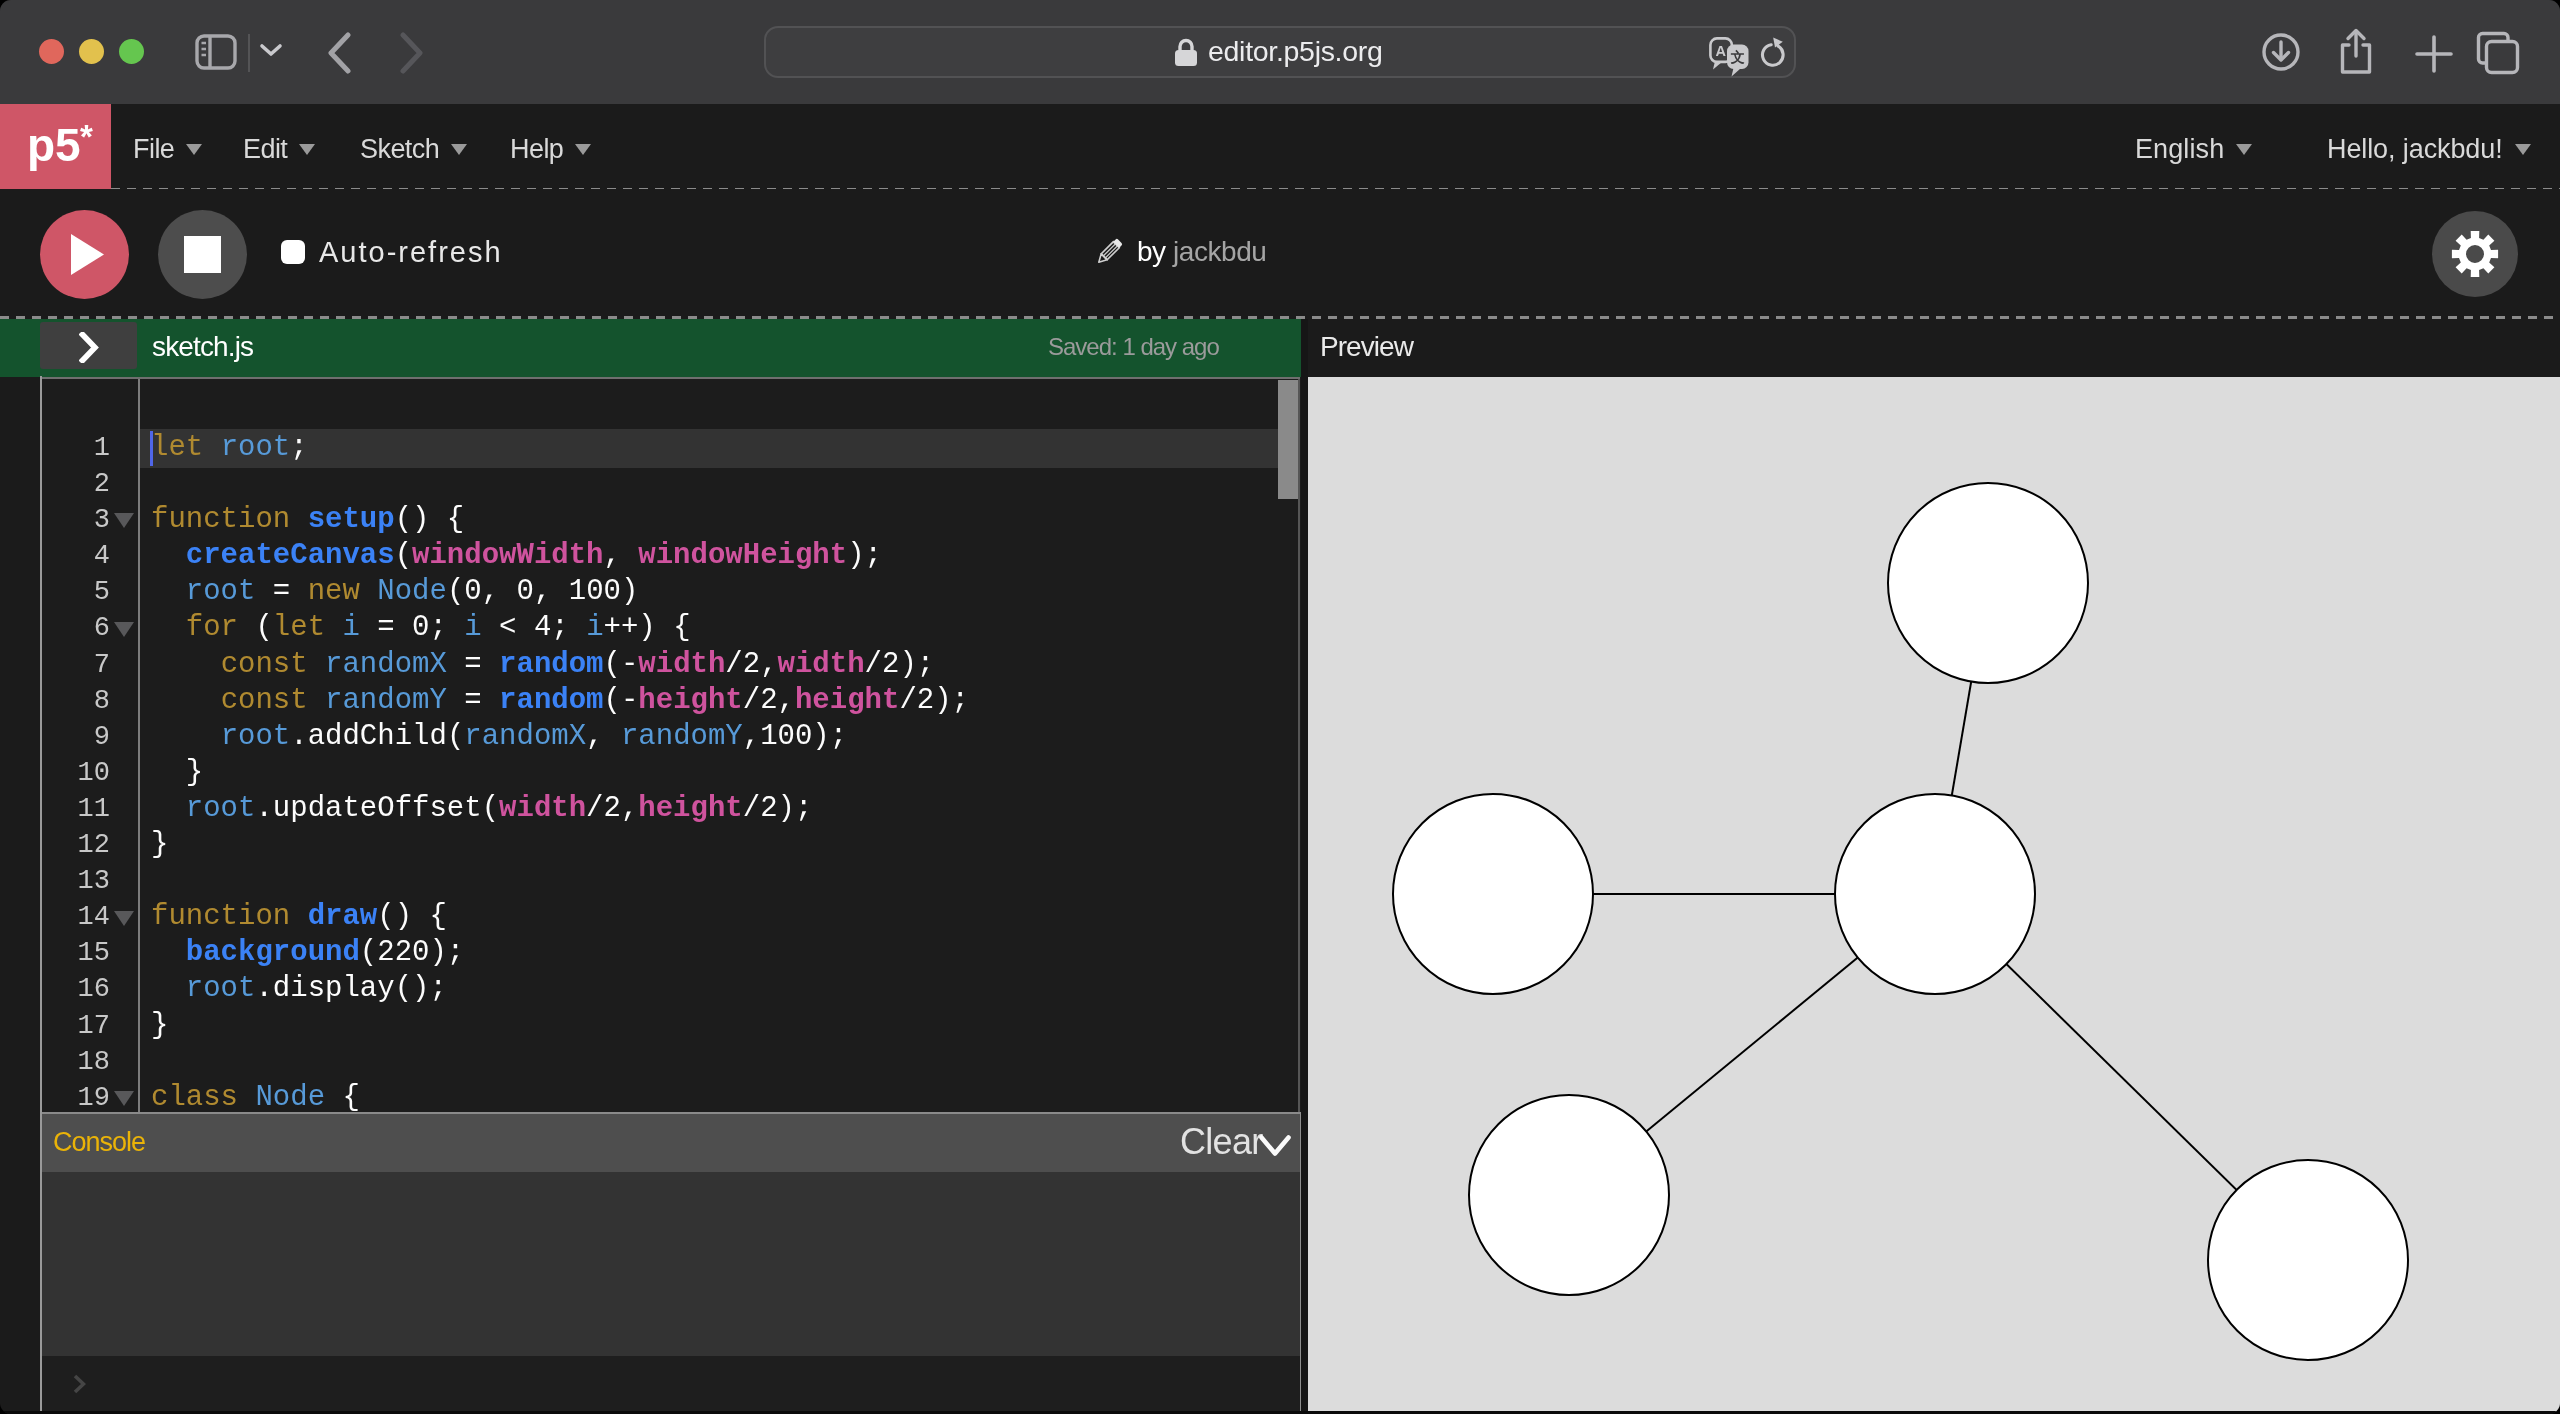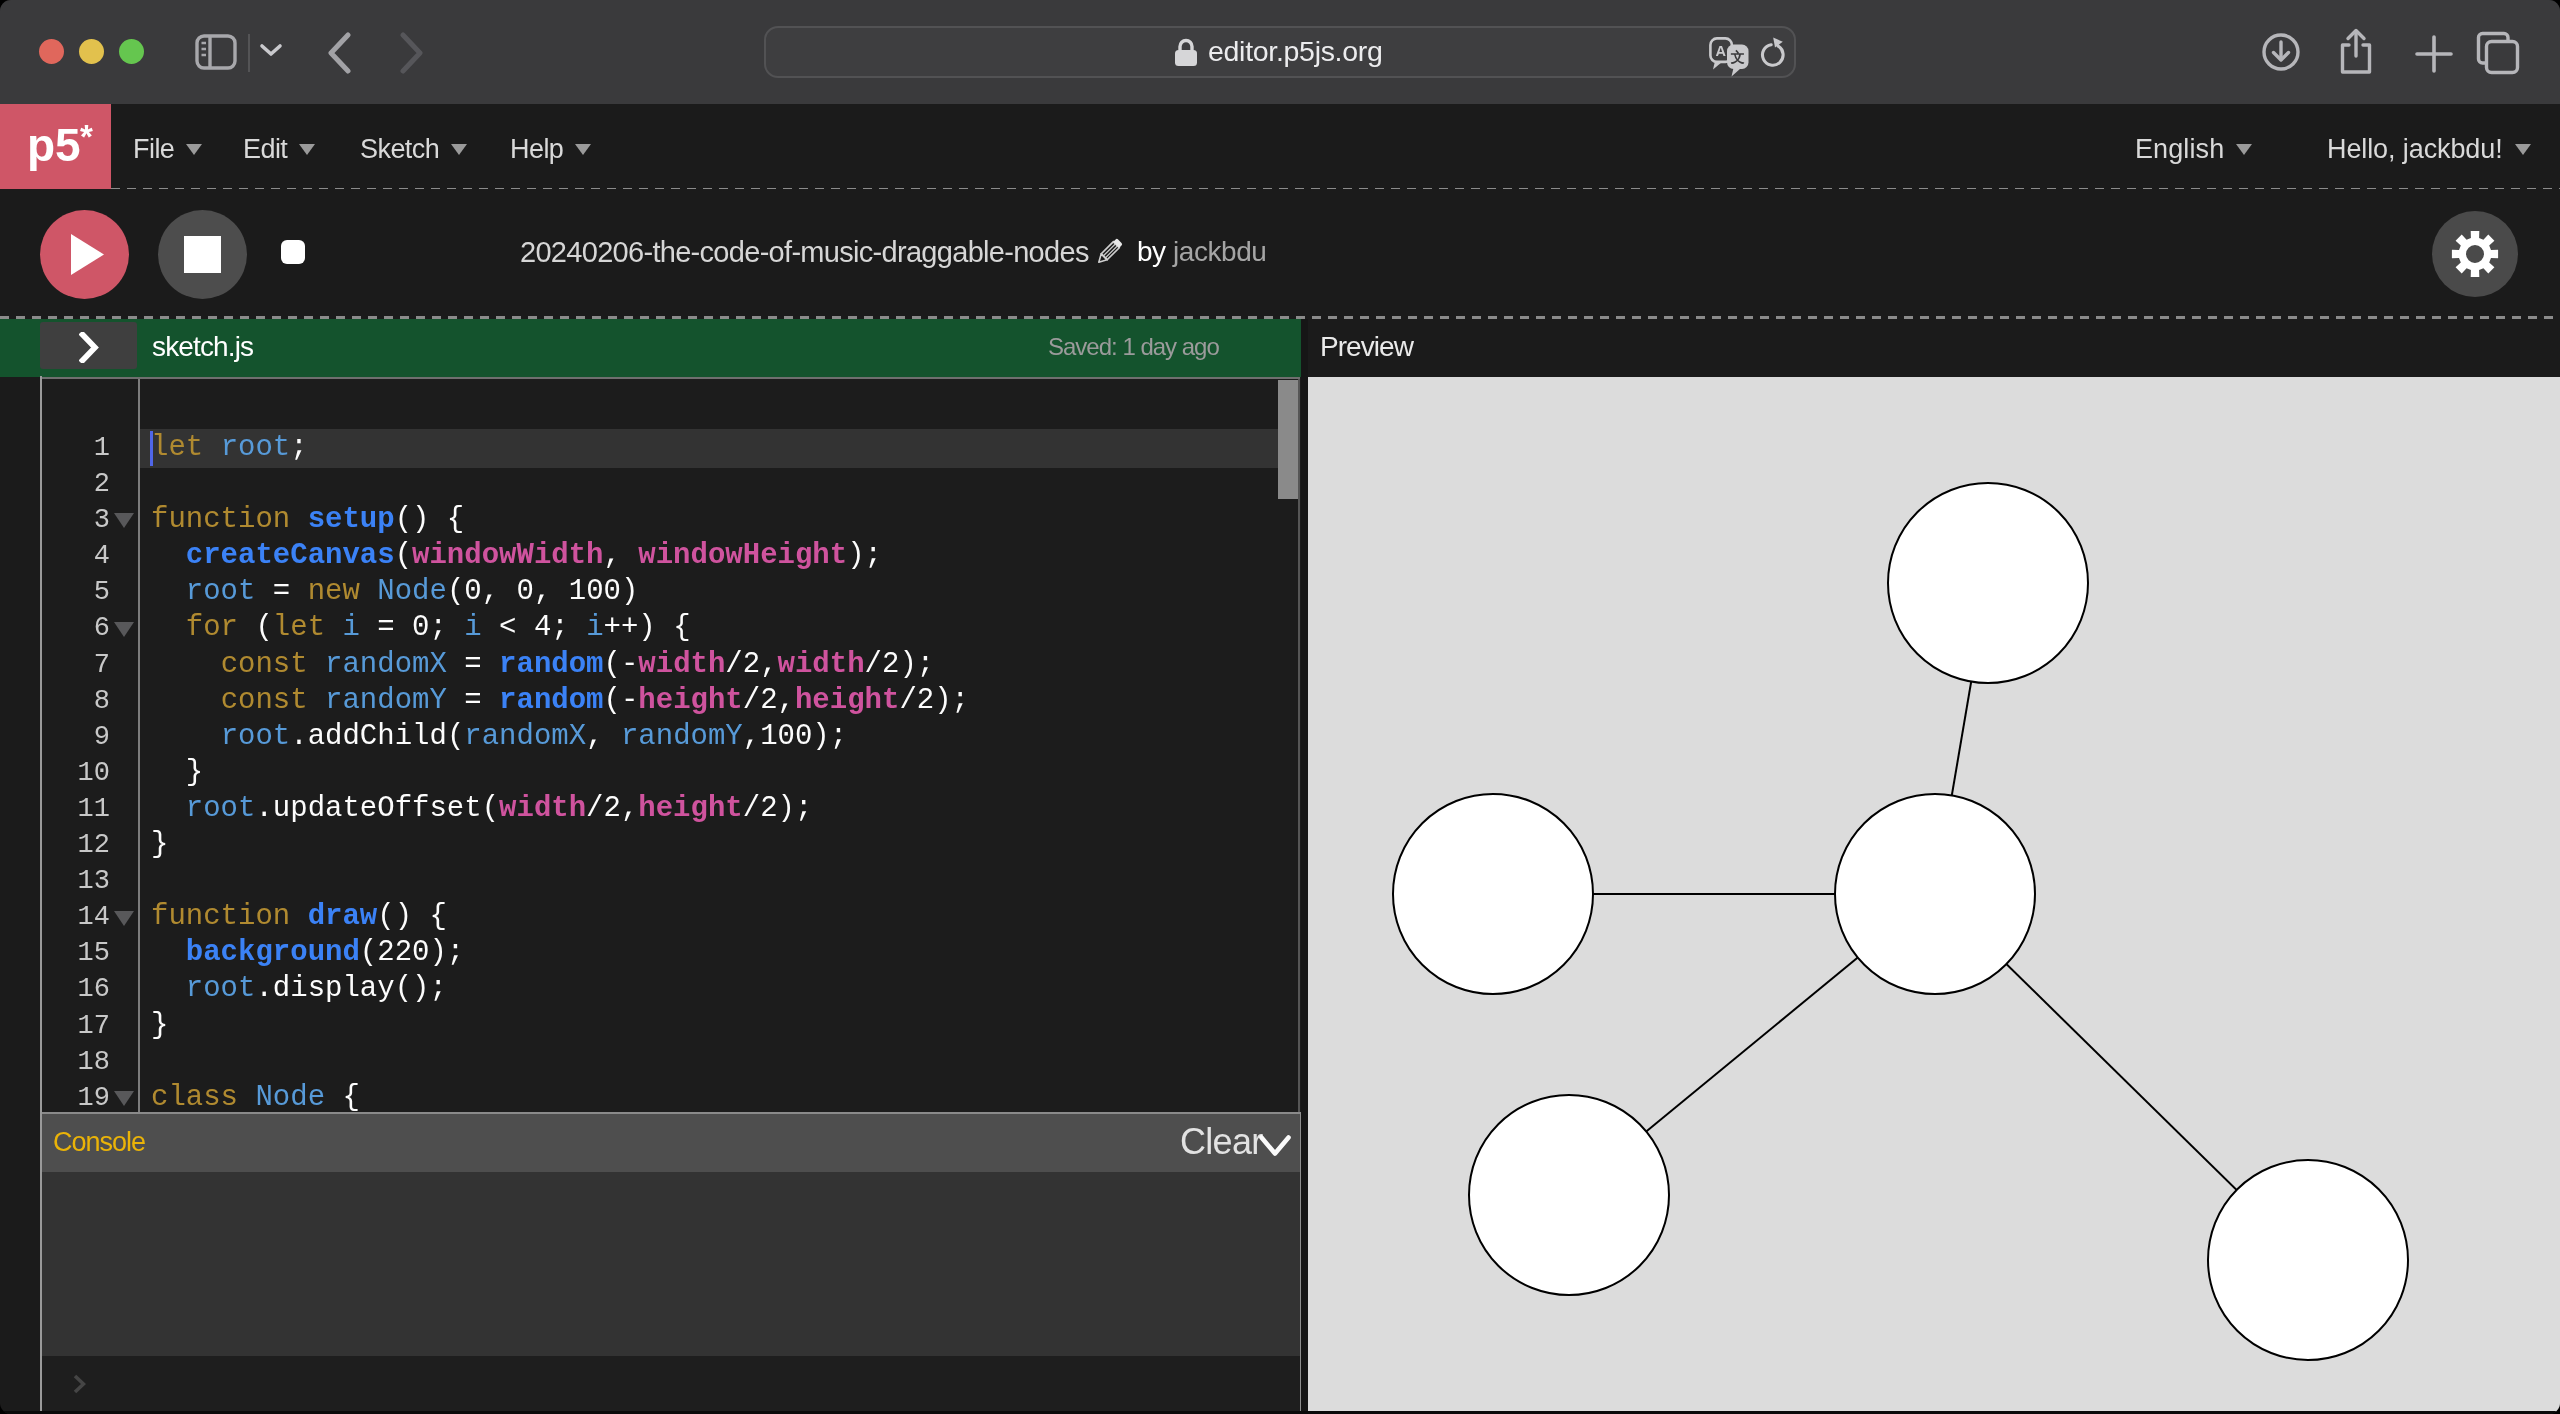--- a/index.html
+++ b/index.html
@@ -133,22 +133,22 @@
       <svg class="abs" style="left:30px; top:24px;" width="35" height="41" viewBox="0 0 35 41">
           <polygon points="1,0 34,20.5 1,41" fill="#fff"></polygon>
         </svg>
     </div>
 
     <div class="abs" style="left:158px; top:21px; width:89px; height:89px; border-radius:50%; background:#4d4d4d;">
       <div class="abs" style="left:26px; top:26px; width:37px; height:37px; background:#fff;"></div>
     </div>
 
     <div class="abs" style="left:281px; top:51px; width:24px; height:24px; border-radius:6px; background:#fff;"></div>
-
-    <div class="abs" style="left:520px; top:0; height:128px; line-height:126px; font-size:29px; color:#d6d6d6; letter-spacing:-0.7px;">20240206-the-code-of-music-draggable-nodes</div>
+    <div class="abs" style="left:319px; top:0; height:128px; line-height:126px; font-size:29px; letter-spacing:2px; color:#e8e8e8;">Auto-refresh</div>
+
 
     <svg class="abs" style="left:1097px; top:49px;" width="34" height="26" viewBox="0 0 34 26">
       <g transform="rotate(45 5 21)">
         <rect x="0.8" y="0.8" width="8.4" height="17" fill="none" stroke="#cfcfcf" stroke-width="1.6"></rect>
         <line x1="3.8" y1="1" x2="3.8" y2="18" stroke="#cfcfcf" stroke-width="1.2"></line>
         <line x1="6.6" y1="1" x2="6.6" y2="18" stroke="#cfcfcf" stroke-width="1.2"></line>
         <path d="M 0.8 18 L 5 25.5 L 9.2 18 Z" fill="none" stroke="#cfcfcf" stroke-width="1.6" stroke-linejoin="round"></path>
         <path d="M 0.8 0.8 v -3.2 a 1.8 1.8 0 0 1 1.8 -1.8 h 4.8 a 1.8 1.8 0 0 1 1.8 1.8 v 3.2 z" fill="#e8e8e8"></path>
       </g>
     </svg>

